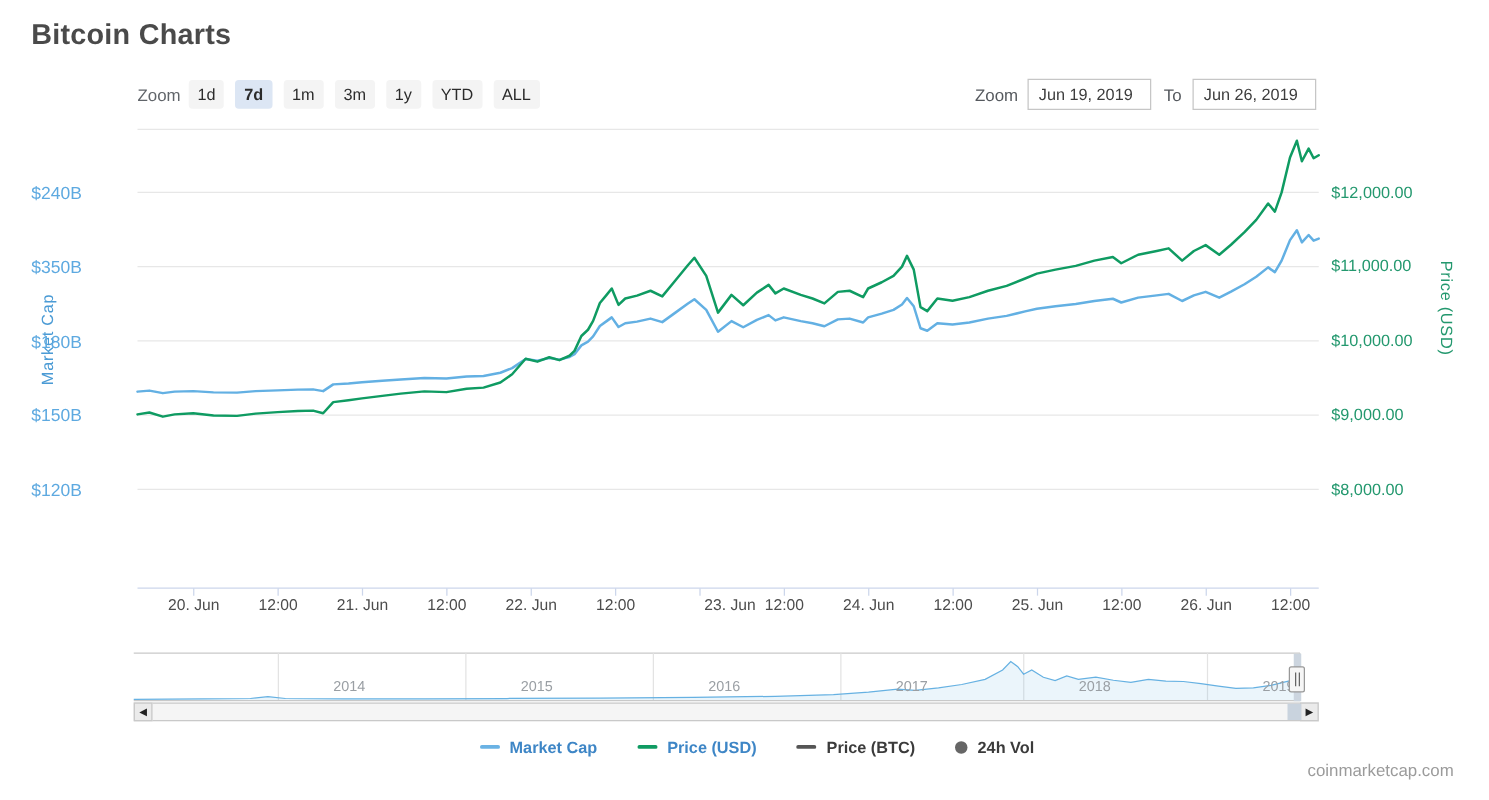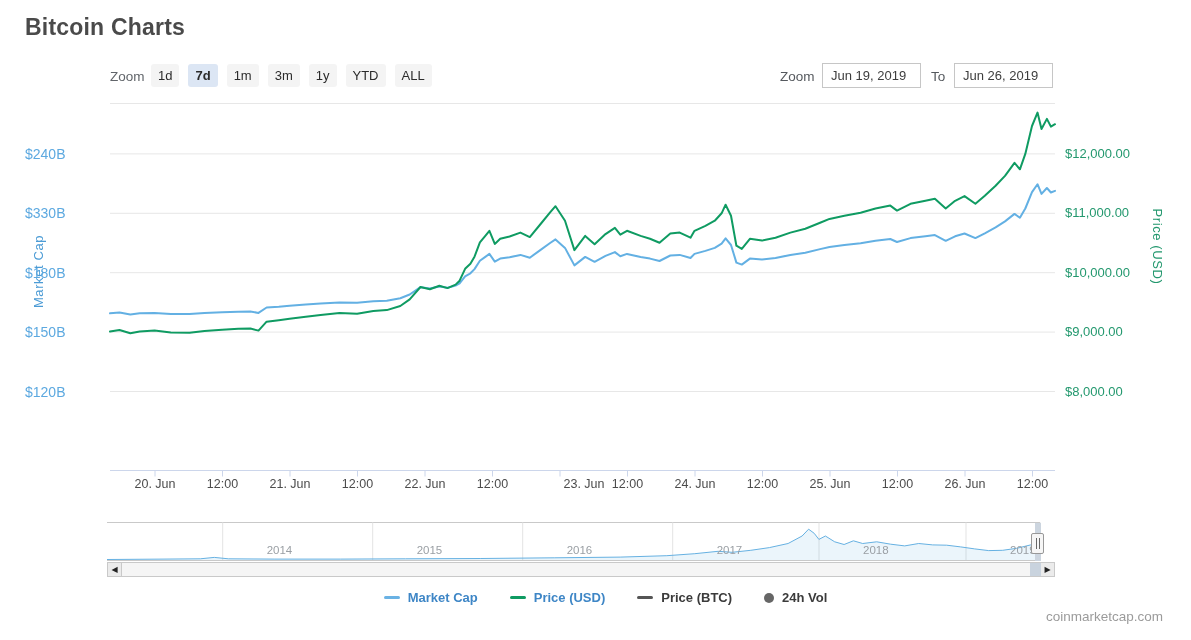--- a/index.html
+++ b/index.html
@@ -116,21 +116,21 @@
       <line x1="107" x2="1040" y1="560.5" y2="560.5" stroke="#c9c9c9"></line>
       <path d="M110.0 313.3 L119.5 312.5 L130.3 314.5 L139.7 313.3 L154.6 312.9 L170.8 313.9 L189.6 314.1 L204.5 312.9 L222.1 312.3 L238.3 311.7 L250.4 311.5 L258.5 312.9 L266.6 307.5 L278.8 306.8 L289.6 305.8 L305.8 304.6 L320.6 303.6 L339.5 302.4 L357.1 302.8 L373.3 301.2 L386.8 300.8 L400.3 298.2 L409.7 294.5 L420.5 287.2 L429.9 288.5 L439.4 286.4 L447.5 287.7 L455.6 285.6 L459.6 283.4 L465.1 276.3 L470.4 273.3 L474.5 269.1 L479.9 260.8 L485.3 256.9 L489.4 253.9 L494.8 261.6 L500.2 258.6 L509.6 257.3 L520.4 254.9 L529.8 257.7 L540.6 249.9 L550.1 243.0 L555.5 239.4 L565.0 247.9 L574.4 265.4 L585.2 256.9 L594.6 261.8 L605.5 255.9 L614.9 252.1 L620.3 256.3 L627.0 253.9 L640.6 256.9 L650.0 258.6 L659.5 261.0 L670.3 255.5 L679.7 254.9 L690.5 258.0 L694.5 253.9 L705.4 250.9 L714.8 247.9 L721.6 243.6 L725.6 238.4 L731.0 245.0 L736.4 262.6 L741.8 264.6 L749.9 258.6 L762.0 259.6 L775.5 258.0 L790.4 254.9 L805.3 252.7 L820.1 249.1 L829.5 247.0 L844.4 245.0 L860.6 243.2 L875.5 240.8 L890.3 239.0 L897.0 242.0 L910.5 238.1 L925.4 236.3 L934.9 235.1 L945.7 240.8 L955.1 236.3 L964.5 233.5 L975.4 238.1 L984.8 233.3 L995.6 227.4 L1005.0 221.4 L1014.5 213.9 L1019.9 217.7 L1025.3 208.5 L1032.0 192.1 L1037.5 184.2 L1041.5 193.9 L1046.9 188.0 L1050.9 192.5 L1055.0 190.9" fill="none" stroke="#63b0e3" stroke-width="2" stroke-linejoin="round" stroke-linecap="round"></path>
       <path d="M110.0 331.5 L119.5 330.0 L130.3 333.3 L139.7 331.5 L154.6 330.6 L170.8 332.4 L189.6 332.7 L204.5 330.9 L222.1 329.7 L238.3 328.8 L250.4 328.5 L258.5 330.6 L266.6 321.7 L278.8 320.2 L289.6 318.7 L305.8 316.7 L320.6 314.9 L339.5 313.1 L357.1 313.7 L373.3 311.0 L386.8 310.1 L400.3 306.0 L409.7 299.4 L420.5 287.0 L429.9 289.3 L439.4 285.8 L447.5 288.1 L455.6 284.6 L459.6 280.7 L465.1 268.8 L470.4 263.8 L474.5 256.7 L479.9 242.4 L485.3 235.9 L489.4 230.8 L494.8 243.9 L500.2 238.8 L509.6 236.5 L520.4 232.6 L529.8 237.1 L540.6 224.0 L550.1 212.4 L555.5 206.2 L565.0 220.7 L574.4 250.1 L585.2 235.9 L594.6 244.2 L605.5 234.1 L614.9 227.9 L620.3 234.7 L627.0 230.8 L640.6 235.9 L650.0 238.8 L659.5 242.7 L670.3 233.5 L679.7 232.6 L690.5 237.7 L694.5 230.8 L705.4 225.8 L714.8 220.7 L721.6 213.3 L725.6 204.7 L731.0 215.7 L736.4 245.7 L741.8 248.9 L749.9 238.8 L762.0 240.6 L775.5 237.7 L790.4 232.6 L805.3 228.7 L820.1 222.8 L829.5 218.9 L844.4 215.7 L860.6 212.7 L875.5 208.5 L890.3 205.6 L897.0 210.6 L910.5 203.8 L925.4 200.8 L934.9 198.7 L945.7 208.5 L955.1 200.8 L964.5 196.1 L975.4 203.8 L984.8 195.8 L995.6 185.7 L1005.0 175.9 L1014.5 162.8 L1019.9 169.3 L1025.3 153.9 L1032.0 126.0 L1037.5 112.6 L1041.5 129.0 L1046.9 118.9 L1050.9 126.6 L1055.0 124.2" fill="none" stroke="#0f9b62" stroke-width="2" stroke-linejoin="round" stroke-linecap="round"></path>
     </svg>
 
   <div class="axis-title mcap-title">Market Cap</div>
   <div class="axis-title price-title">Price (USD)</div>
 
   <div id="left-ticks">
       <div class="y-tick-left" style="top: 145.9px;">$240B</div>
-      <div class="y-tick-left" style="top: 205.3px;">$330B</div>
+      <div class="y-tick-left" style="top: 205.3px;">$350B</div>
       <div class="y-tick-left" style="top: 264.7px;">$180B</div>
       <div class="y-tick-left" style="top: 324.1px;">$150B</div>
       <div class="y-tick-left" style="top: 383.5px;">$120B</div>
     </div>
   <div id="right-ticks">
       <div class="y-tick-right" style="top: 145.9px;">$12,000.00</div>
       <div class="y-tick-right" style="top: 205.3px;">$11,000.00</div>
       <div class="y-tick-right" style="top: 264.7px;">$10,000.00</div>
       <div class="y-tick-right" style="top: 324.1px;">$9,000.00</div>
       <div class="y-tick-right" style="top: 383.5px;">$8,000.00</div>

